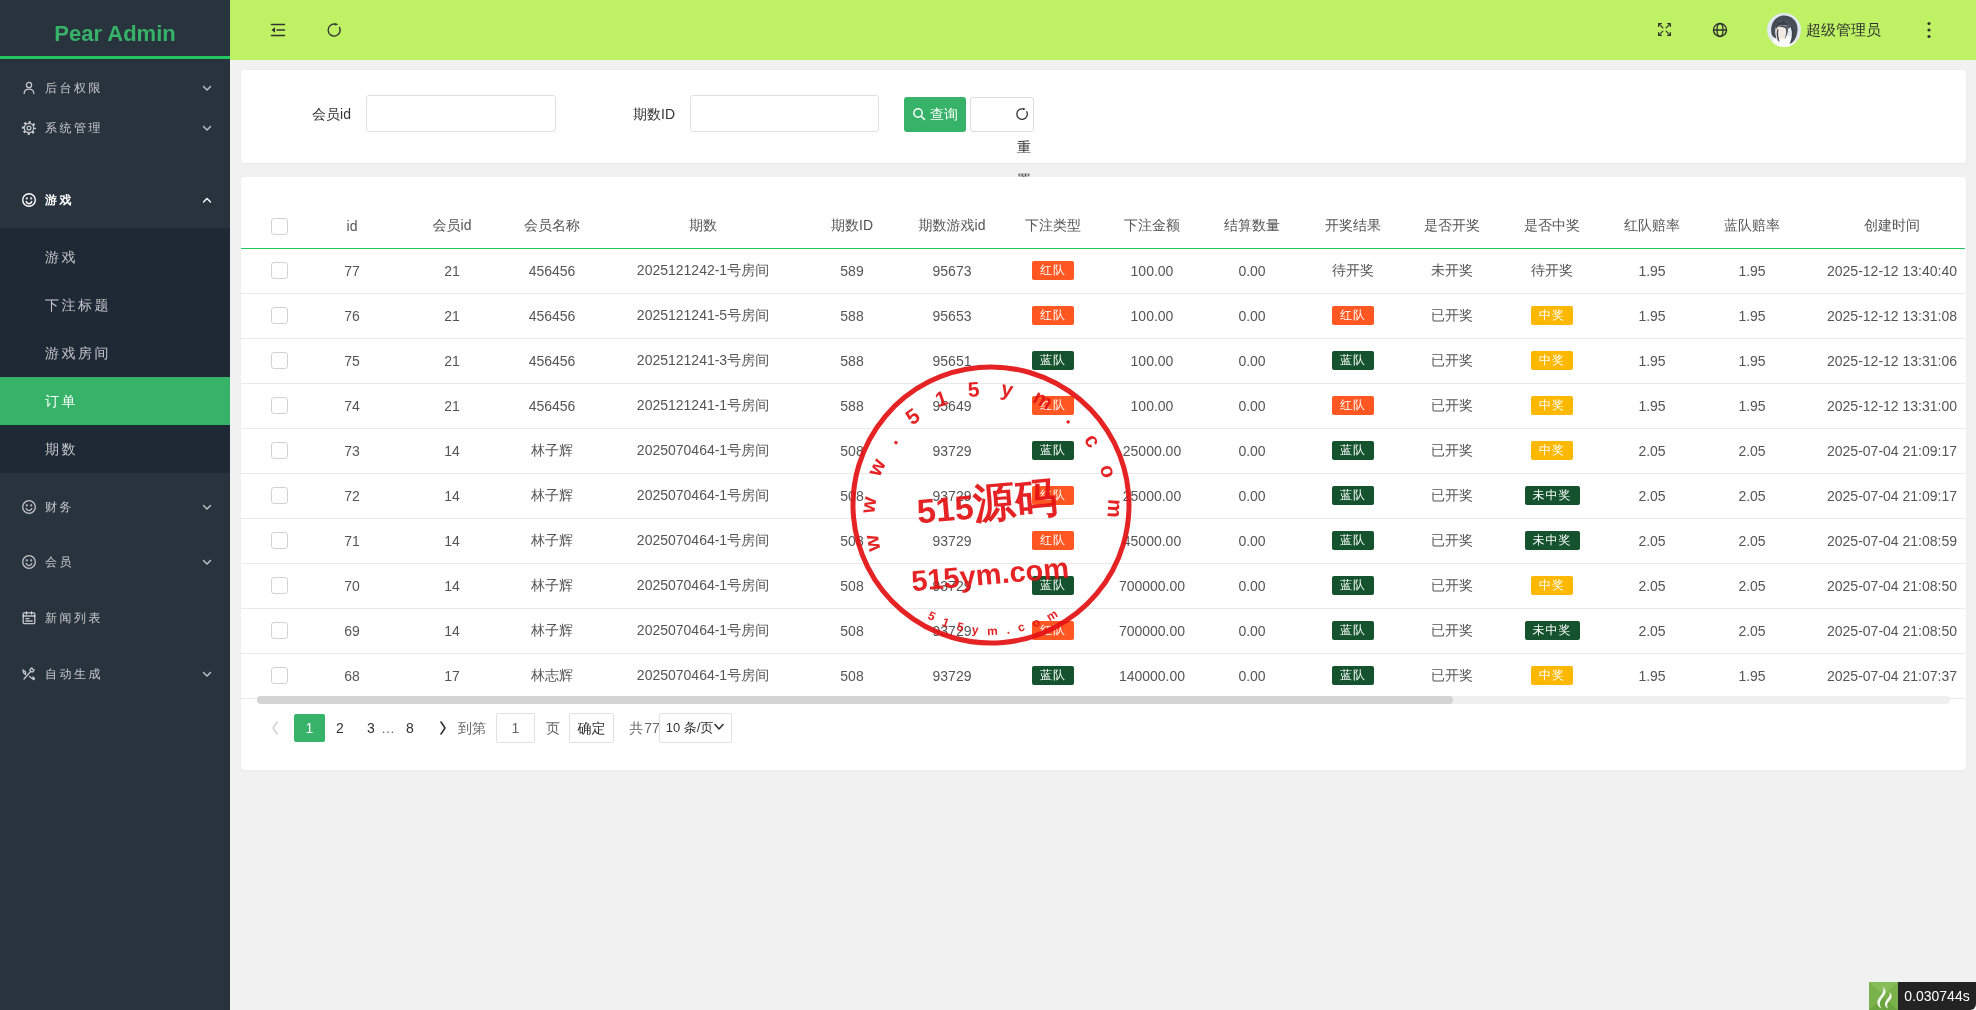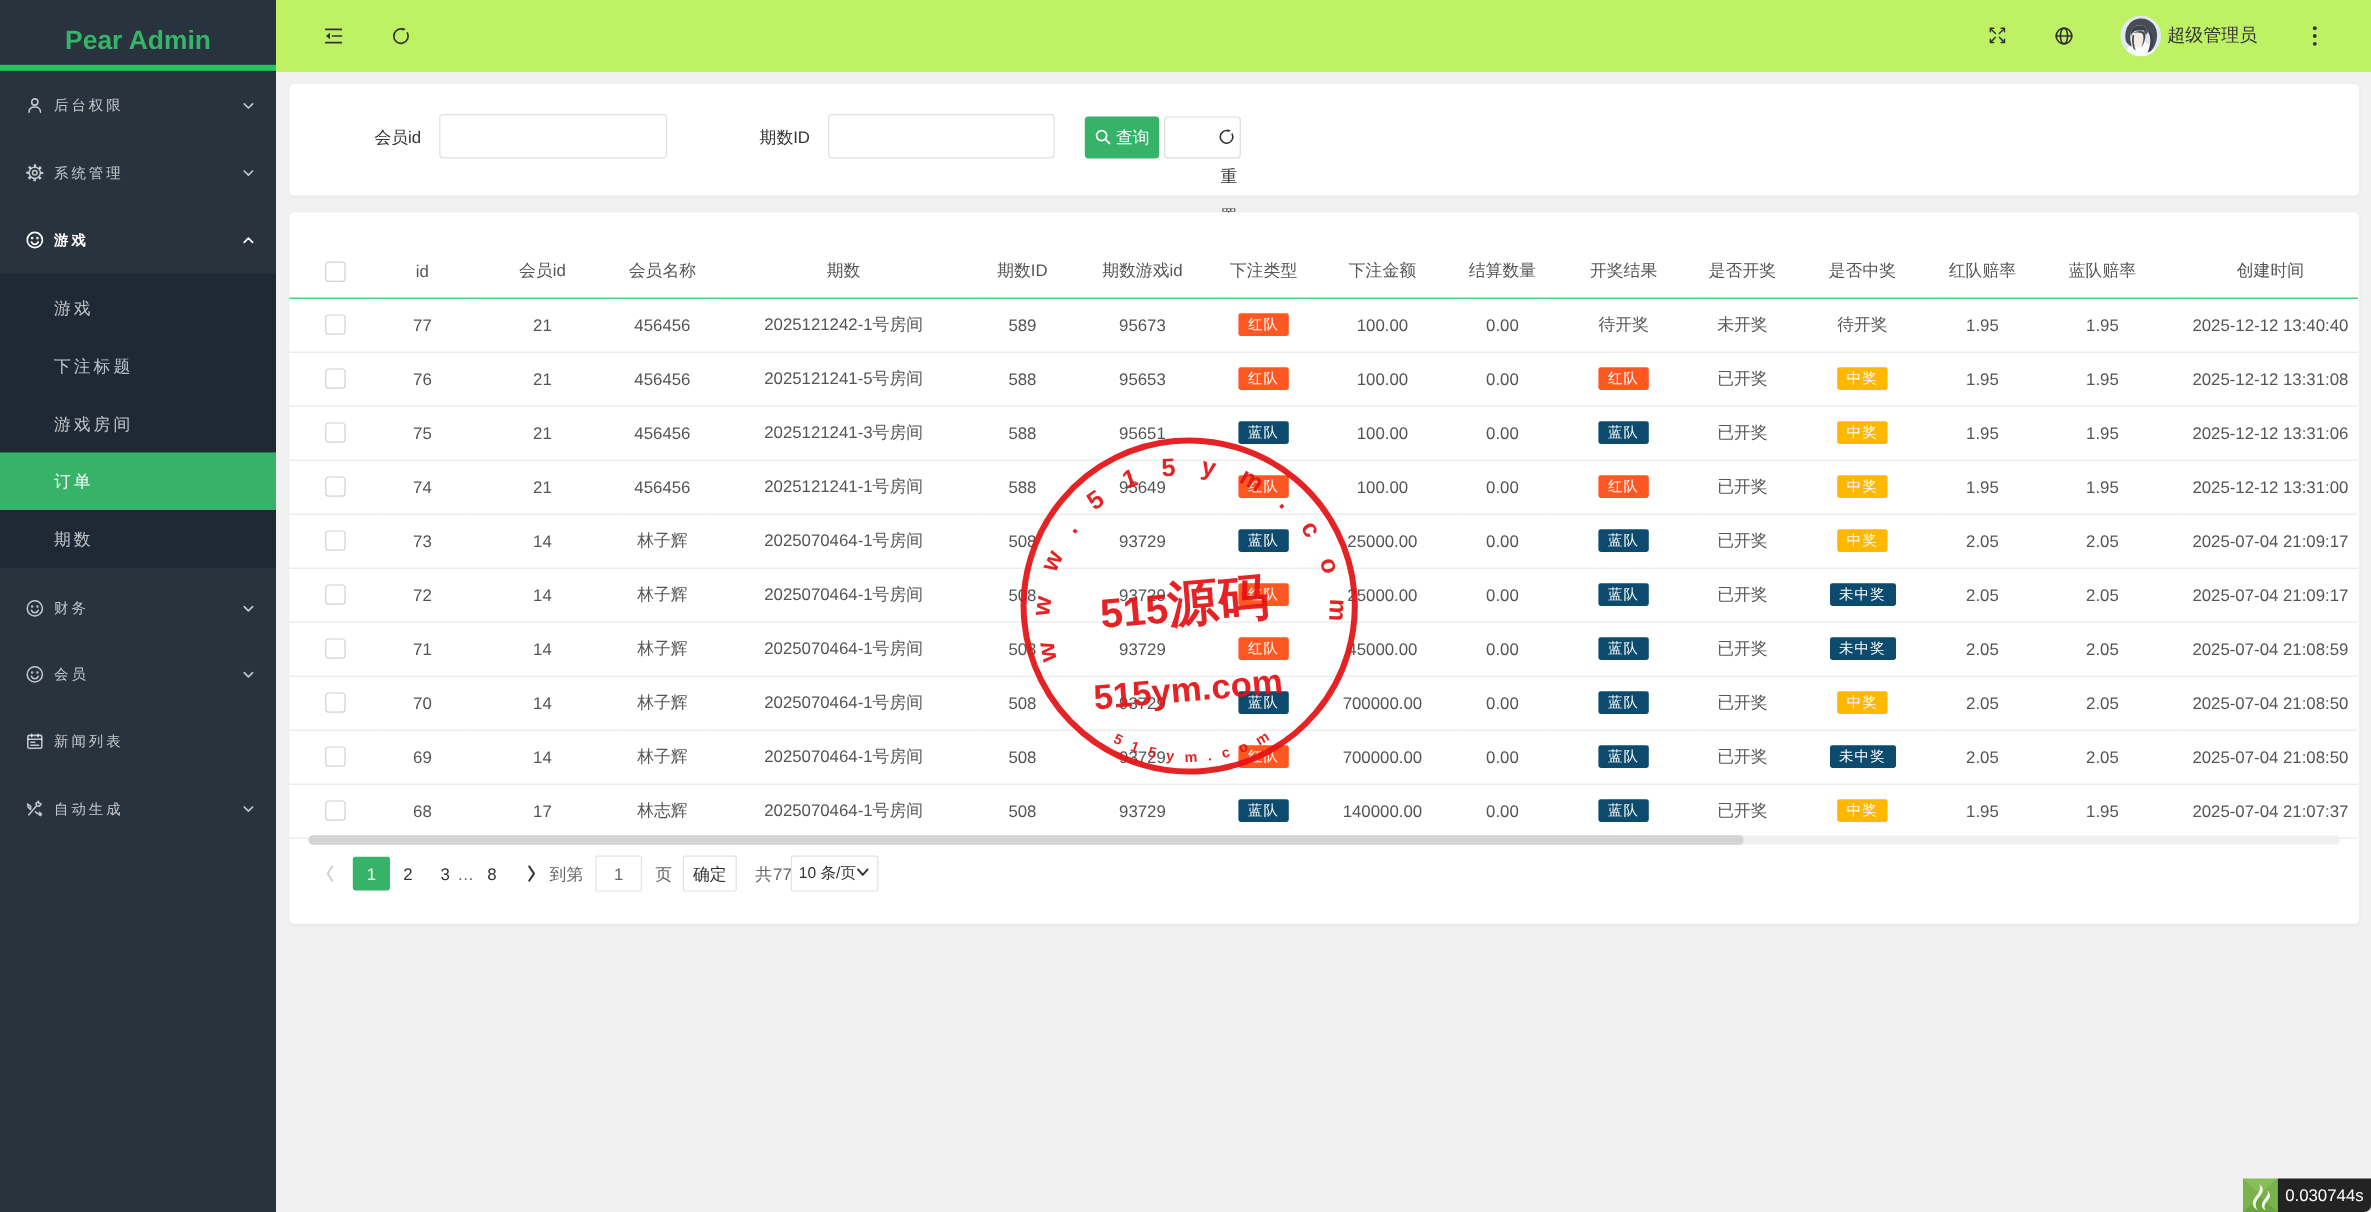--- a/index.html
+++ b/index.html
@@ -2,21 +2,21 @@
 <html lang="zh"><head>
 <meta charset="UTF-8">
 <title>订单</title>
 <style>
 * { margin:0; padding:0; box-sizing:border-box; }
 html,body { width:1976px; height:1010px; overflow:hidden; }
 body { font-family:"Liberation Sans",sans-serif; background:#f1f1f1; position:relative; font-size:14px; }
 
 
 #sidebar { position:absolute; left:0; top:0; width:230px; height:1010px; background:#28333e; z-index:5; }
-#logo { height:59px; line-height:67px; text-align:center; color:#36b368; font-size:22px; font-weight:bold; border-bottom:5px solid #22c55e; }
+#logo { height:59px; line-height:67px; text-align:center; color:#36b368; font-size:22px; font-weight:bold; border-bottom:3px solid #22c55e; }
 .menu-item { position:absolute; left:0; width:230px; height:56px; color:rgba(255,255,255,0.72); }
 .menu-item .mi-ico { position:absolute; left:21px; top:50%; margin-top:-8px; width:16px; height:16px; }
 .menu-item .mi-txt { position:absolute; left:45px; top:50%; margin-top:-10px; height:20px; line-height:20px; font-size:12px; letter-spacing:2.5px; }
 .menu-item .mi-arrow { position:absolute; right:17px; top:50%; margin-top:-6px; width:12px; height:12px; }
 #submenu { position:absolute; left:0; top:228px; width:230px; height:245px; background:#1f2936; }
 .sub-item { position:absolute; left:0; width:230px; height:48px; line-height:48px; color:rgba(255,255,255,0.72); font-size:14px; padding-left:45px; letter-spacing:2.5px; }
 .sub-item.active { background:#36b368; color:#fff; }
 .mi-white { color:#fff; } .mi-white .mi-txt { font-weight:bold; }
 
 
@@ -36,21 +36,21 @@
 .btn-plain { background:#fff; color:#333; border:1px solid #dcdcdc; }
 .btn svg { vertical-align:-2px; margin-right:4px; }
 
 
 table.grid { border-collapse:collapse; table-layout:fixed; width:1724px; margin-top:28px; }
 table.grid th { height:43px; font-weight:normal; color:#555; font-size:14px; border-bottom:1px solid #22c55e; white-space:nowrap; }
 table.grid td { height:45px; color:#555; font-size:14px; border-bottom:1px solid #e9e9e9; text-align:center; white-space:nowrap; overflow:hidden; }
 .cbx { display:inline-block; width:17px; height:17px; border:1px solid #d2d2d2; border-radius:3px; background:#fff; vertical-align:middle; }
 .badge { display:inline-block; height:19px; line-height:19px; padding:0 8px; border-radius:2px; color:#fff; font-size:12px; letter-spacing:1px; }
 .bg-red { background:#ff5722; }
-.bg-blue { background:#0c4a6e; }
+.bg-blue { background:#14532d; }
 .bg-orange { background:#ffb800; }
 
 #hscroll { position:absolute; left:16px; top:519px; width:1693px; height:8px; background:#f0f0f0; border-radius:4px; }
 #hscroll .thumb { position:absolute; left:0; top:0; width:1196px; height:8px; background:#d4d4d4; border-radius:4px; }
 
 #pager { position:absolute; left:0; top:537px; width:1725px; height:56px; font-size:14px; }
 .pg { position:absolute; top:0; height:28px; line-height:28px; color:#333; text-align:center; }
 .pg.box { border:1px solid #e2e2e2; border-radius:2px; background:#fff; }
 .pg.green { background:#36b368; color:#fff; border-radius:2px; }
 .pg.dim { color:#666; }
@@ -66,21 +66,21 @@
 <div class="menu-item" style="top:60px">
       <svg class="mi-ico" viewBox="0 0 16 16">
         <circle cx="8" cy="5" r="2.6" fill="none" stroke="rgba(255,255,255,0.72)" stroke-width="1.3" stroke-linecap="round" stroke-linejoin="round"></circle>
         <path d="M3.2 13.5 C3.2 10.6 5.2 9.2 8 9.2 C10.8 9.2 12.8 10.6 12.8 13.5" fill="none" stroke="rgba(255,255,255,0.72)" stroke-width="1.3" stroke-linecap="round" stroke-linejoin="round"></path>
       </svg>
       <span class="mi-txt">后台权限</span>
       <svg class="mi-arrow" viewBox="0 0 12 12">
         <path d="M2.5 4.5 L6 8 L9.5 4.5" fill="none" stroke="rgba(255,255,255,0.72)" stroke-width="1.4" stroke-linecap="round" stroke-linejoin="round"></path>
       </svg>
     </div>
-<div class="menu-item" style="top:116px">
+<div class="menu-item" style="top:100px">
       <svg class="mi-ico" viewBox="0 0 16 16">
         <circle cx="8" cy="8" r="4.7" fill="none" stroke="rgba(255,255,255,0.72)" stroke-width="1.3" stroke-linecap="round" stroke-linejoin="round"></circle>
         <circle cx="8" cy="8" r="1.9" fill="none" stroke="rgba(255,255,255,0.72)" stroke-width="1.3" stroke-linecap="round" stroke-linejoin="round"></circle>
         <circle cx="8" cy="8" r="6" fill="none" stroke="rgba(255,255,255,0.72)" stroke-width="2.2" stroke-dasharray="2.1 2.6" stroke-dashoffset="1"></circle>
       </svg>
       <span class="mi-txt">系统管理</span>
       <svg class="mi-arrow" viewBox="0 0 12 12">
         <path d="M2.5 4.5 L6 8 L9.5 4.5" fill="none" stroke="rgba(255,255,255,0.72)" stroke-width="1.4" stroke-linecap="round" stroke-linejoin="round"></path>
       </svg>
     </div>

